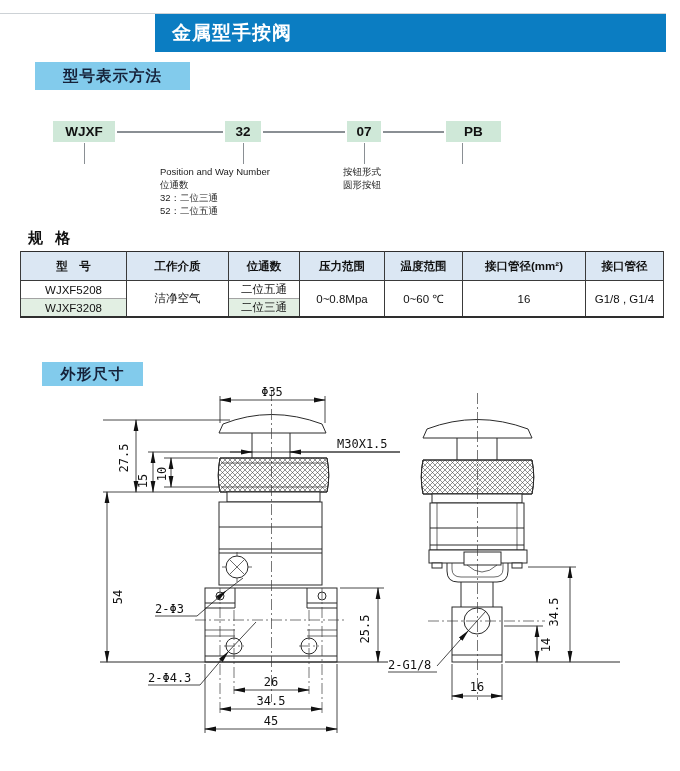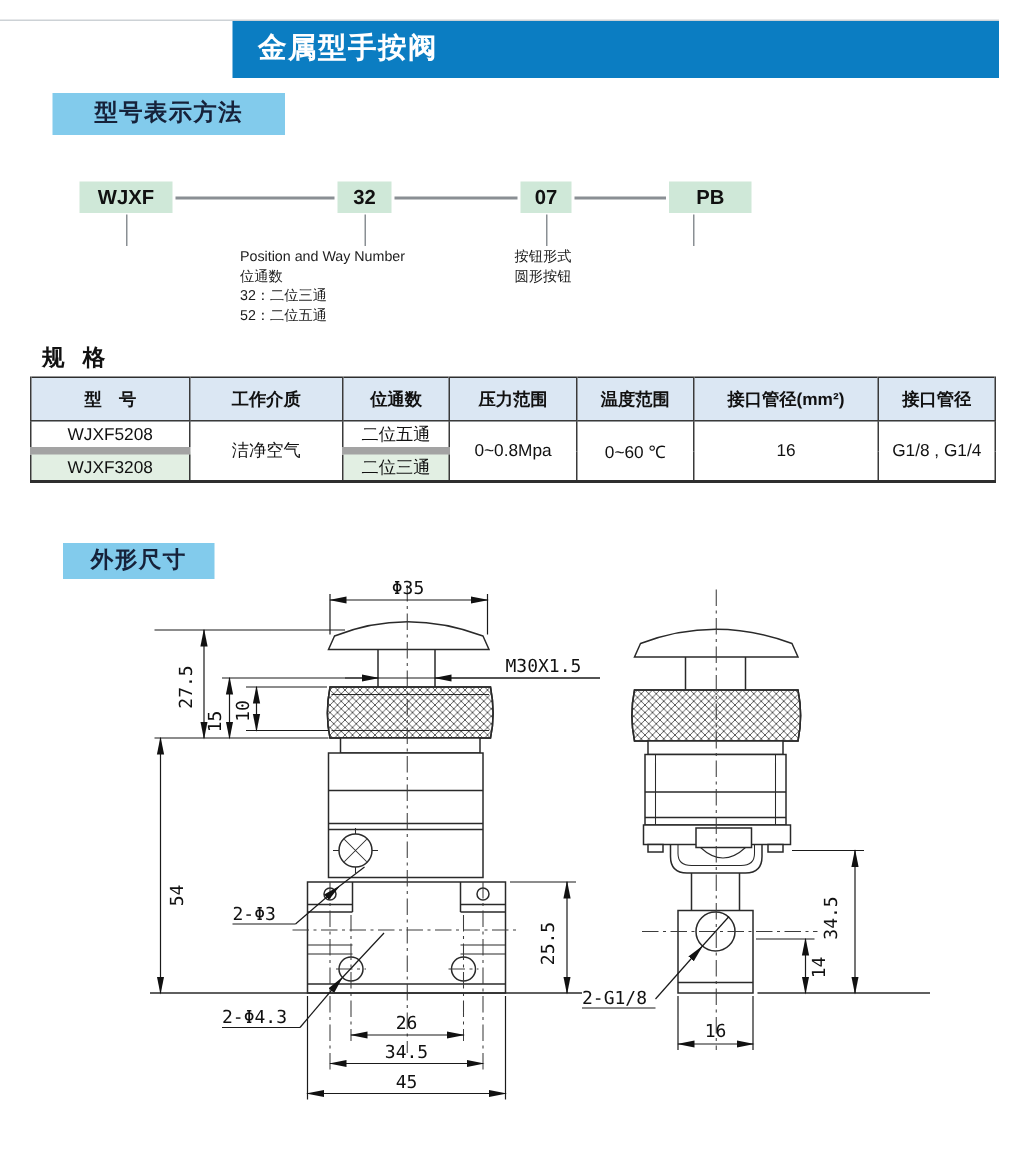--- a/index.html
+++ b/index.html
@@ -16,21 +16,21 @@
            height:21px;line-height:21px;top:121px;}
   .conn{height:2px;background:#8a8f94;top:131px;}
   .drop{width:1px;background:#8a8f94;top:143px;height:21px;}
   .desc{top:165px;font-size:9.5px;line-height:13px;color:#1c1c1c;white-space:nowrap;}
   .spec-title{left:28px;top:229px;font-size:15px;font-weight:bold;letter-spacing:4px;color:#111;}
   table.spec{position:absolute;left:20px;top:251px;width:643px;border-collapse:collapse;table-layout:fixed;
              font-size:11.5px;color:#111;}
   table.spec{border:1.5px solid #2e2e2e;border-bottom-width:2.5px;}
   table.spec th{background:#dbe7f3;height:26px;font-weight:bold;border:1.2px solid #3a3a3a;border-top:none;}
   table.spec td{height:15px;text-align:center;border-left:1.2px solid #3a3a3a;border-right:1.2px solid #3a3a3a;}
-  table.spec td.hl{background:#e2efe3;border-top:5px solid #a3a3a3;}
+  table.spec td.hl{background:#e2efe3;border-top:1px solid #a3a3a3;}
   svg text{font-family:"DejaVu Sans Mono",monospace;font-size:12px;fill:#111;}
   .ln{stroke:#2a2a2a;stroke-width:1;fill:none;}
   .th{stroke:#2a2a2a;stroke-width:0.7;fill:none;}
   .fw{fill:#ffffff;stroke:#2a2a2a;stroke-width:1;}
   .cl{stroke:#3c3c3c;stroke-width:0.7;stroke-dasharray:11 3 2 3;fill:none;}
   .dim{stroke:#1a1a1a;stroke-width:0.8;fill:none;}
 </style>
 </head>
 <body>
 

